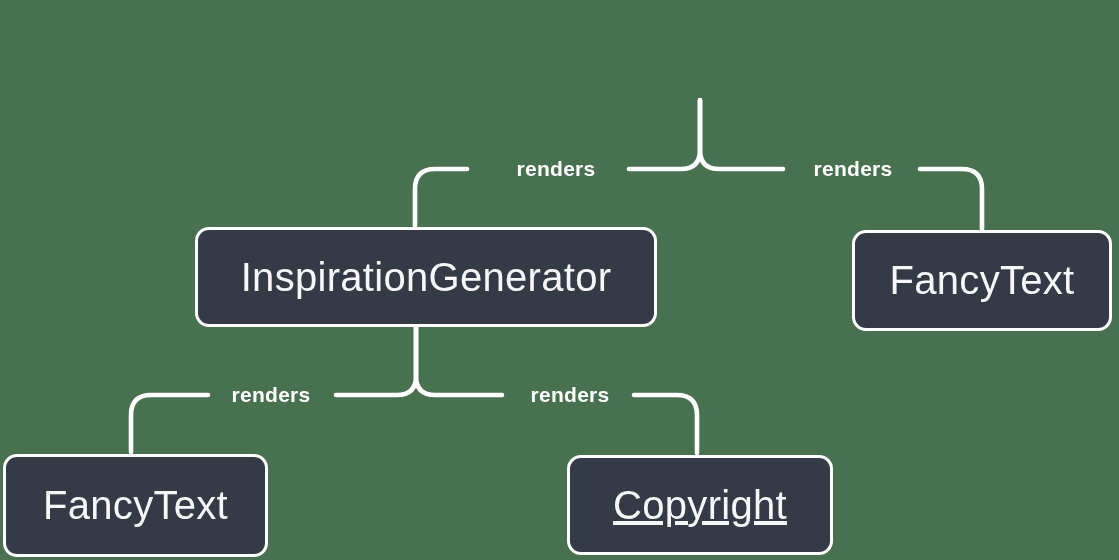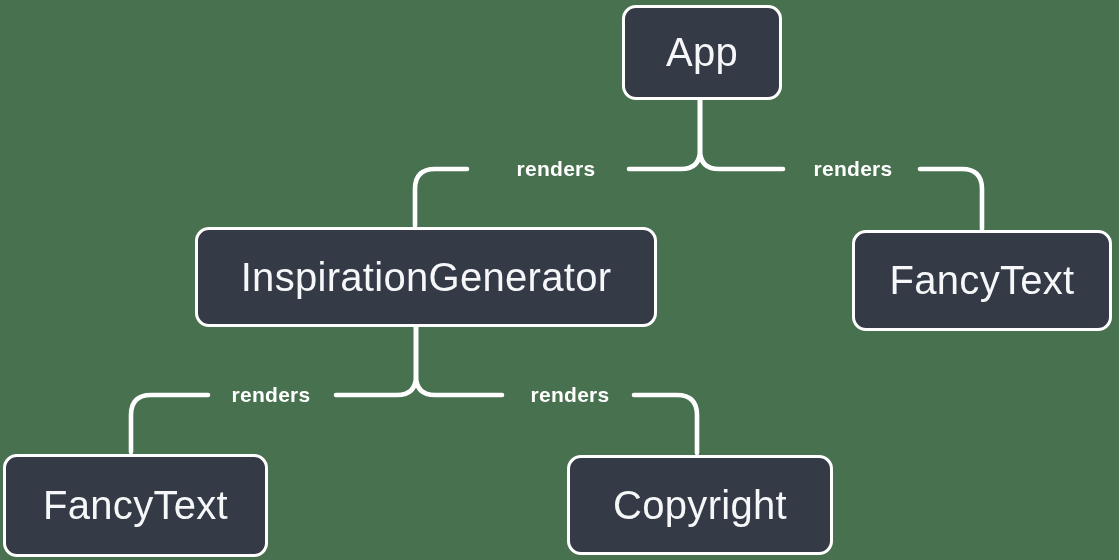--- a/index.html
+++ b/index.html
@@ -43,21 +43,21 @@
     font-size: 21px;
     font-weight: bold;
     letter-spacing: 0.3px;
     white-space: nowrap;
   }
   
   .node-app            { left: 622px; top: 5px;   width: 160px; height: 95px;  }
   .node-inspiration    { left: 195px; top: 227px; width: 462px; height: 100px; }
   .node-fancy-top      { left: 852px; top: 230px; width: 260px; height: 101px; }
   .node-fancy-bottom   { left: 3px;   top: 454px; width: 265px; height: 103px; }
-  .node-copyright      { left: 567px; top: 455px; width: 266px; height: 100px; }
+  .node-copyright      { left: 567px; top: 455px; width: 266px; height: 100px; text-decoration: underline; }
   
   .edge-label-1 { left: 556px; top: 169px; }
   .edge-label-2 { left: 853px; top: 169px; }
   .edge-label-3 { left: 271px; top: 395px; }
   .edge-label-4 { left: 570px; top: 395px; }
 </style>
 </head>
 <body>
 
 <div class="canvas">
@@ -72,21 +72,20 @@
     <path d="M920 169 L962 169 Q982 169 982 189 L982 229"></path>
 
     <path d="M416 327 L416 376 Q416 395 397 395 L336 395"></path>
     <path d="M416 327 L416 376 Q416 395 435 395 L502 395"></path>
 
     <path d="M208 395 L151 395 Q131 395 131 415 L131 452"></path>
 
     <path d="M634 395 L677 395 Q697 395 697 415 L697 453"></path>
   </svg>
 
-  <div class="node node-app">App</div>
   <div class="node node-inspiration">InspirationGenerator</div>
   <div class="node node-fancy-top">FancyText</div>
   <div class="node node-fancy-bottom">FancyText</div>
   <div class="node node-copyright">Copyright</div>
 
   <div class="edge-label edge-label-1">renders</div>
   <div class="edge-label edge-label-2">renders</div>
   <div class="edge-label edge-label-3">renders</div>
   <div class="edge-label edge-label-4">renders</div>
 

